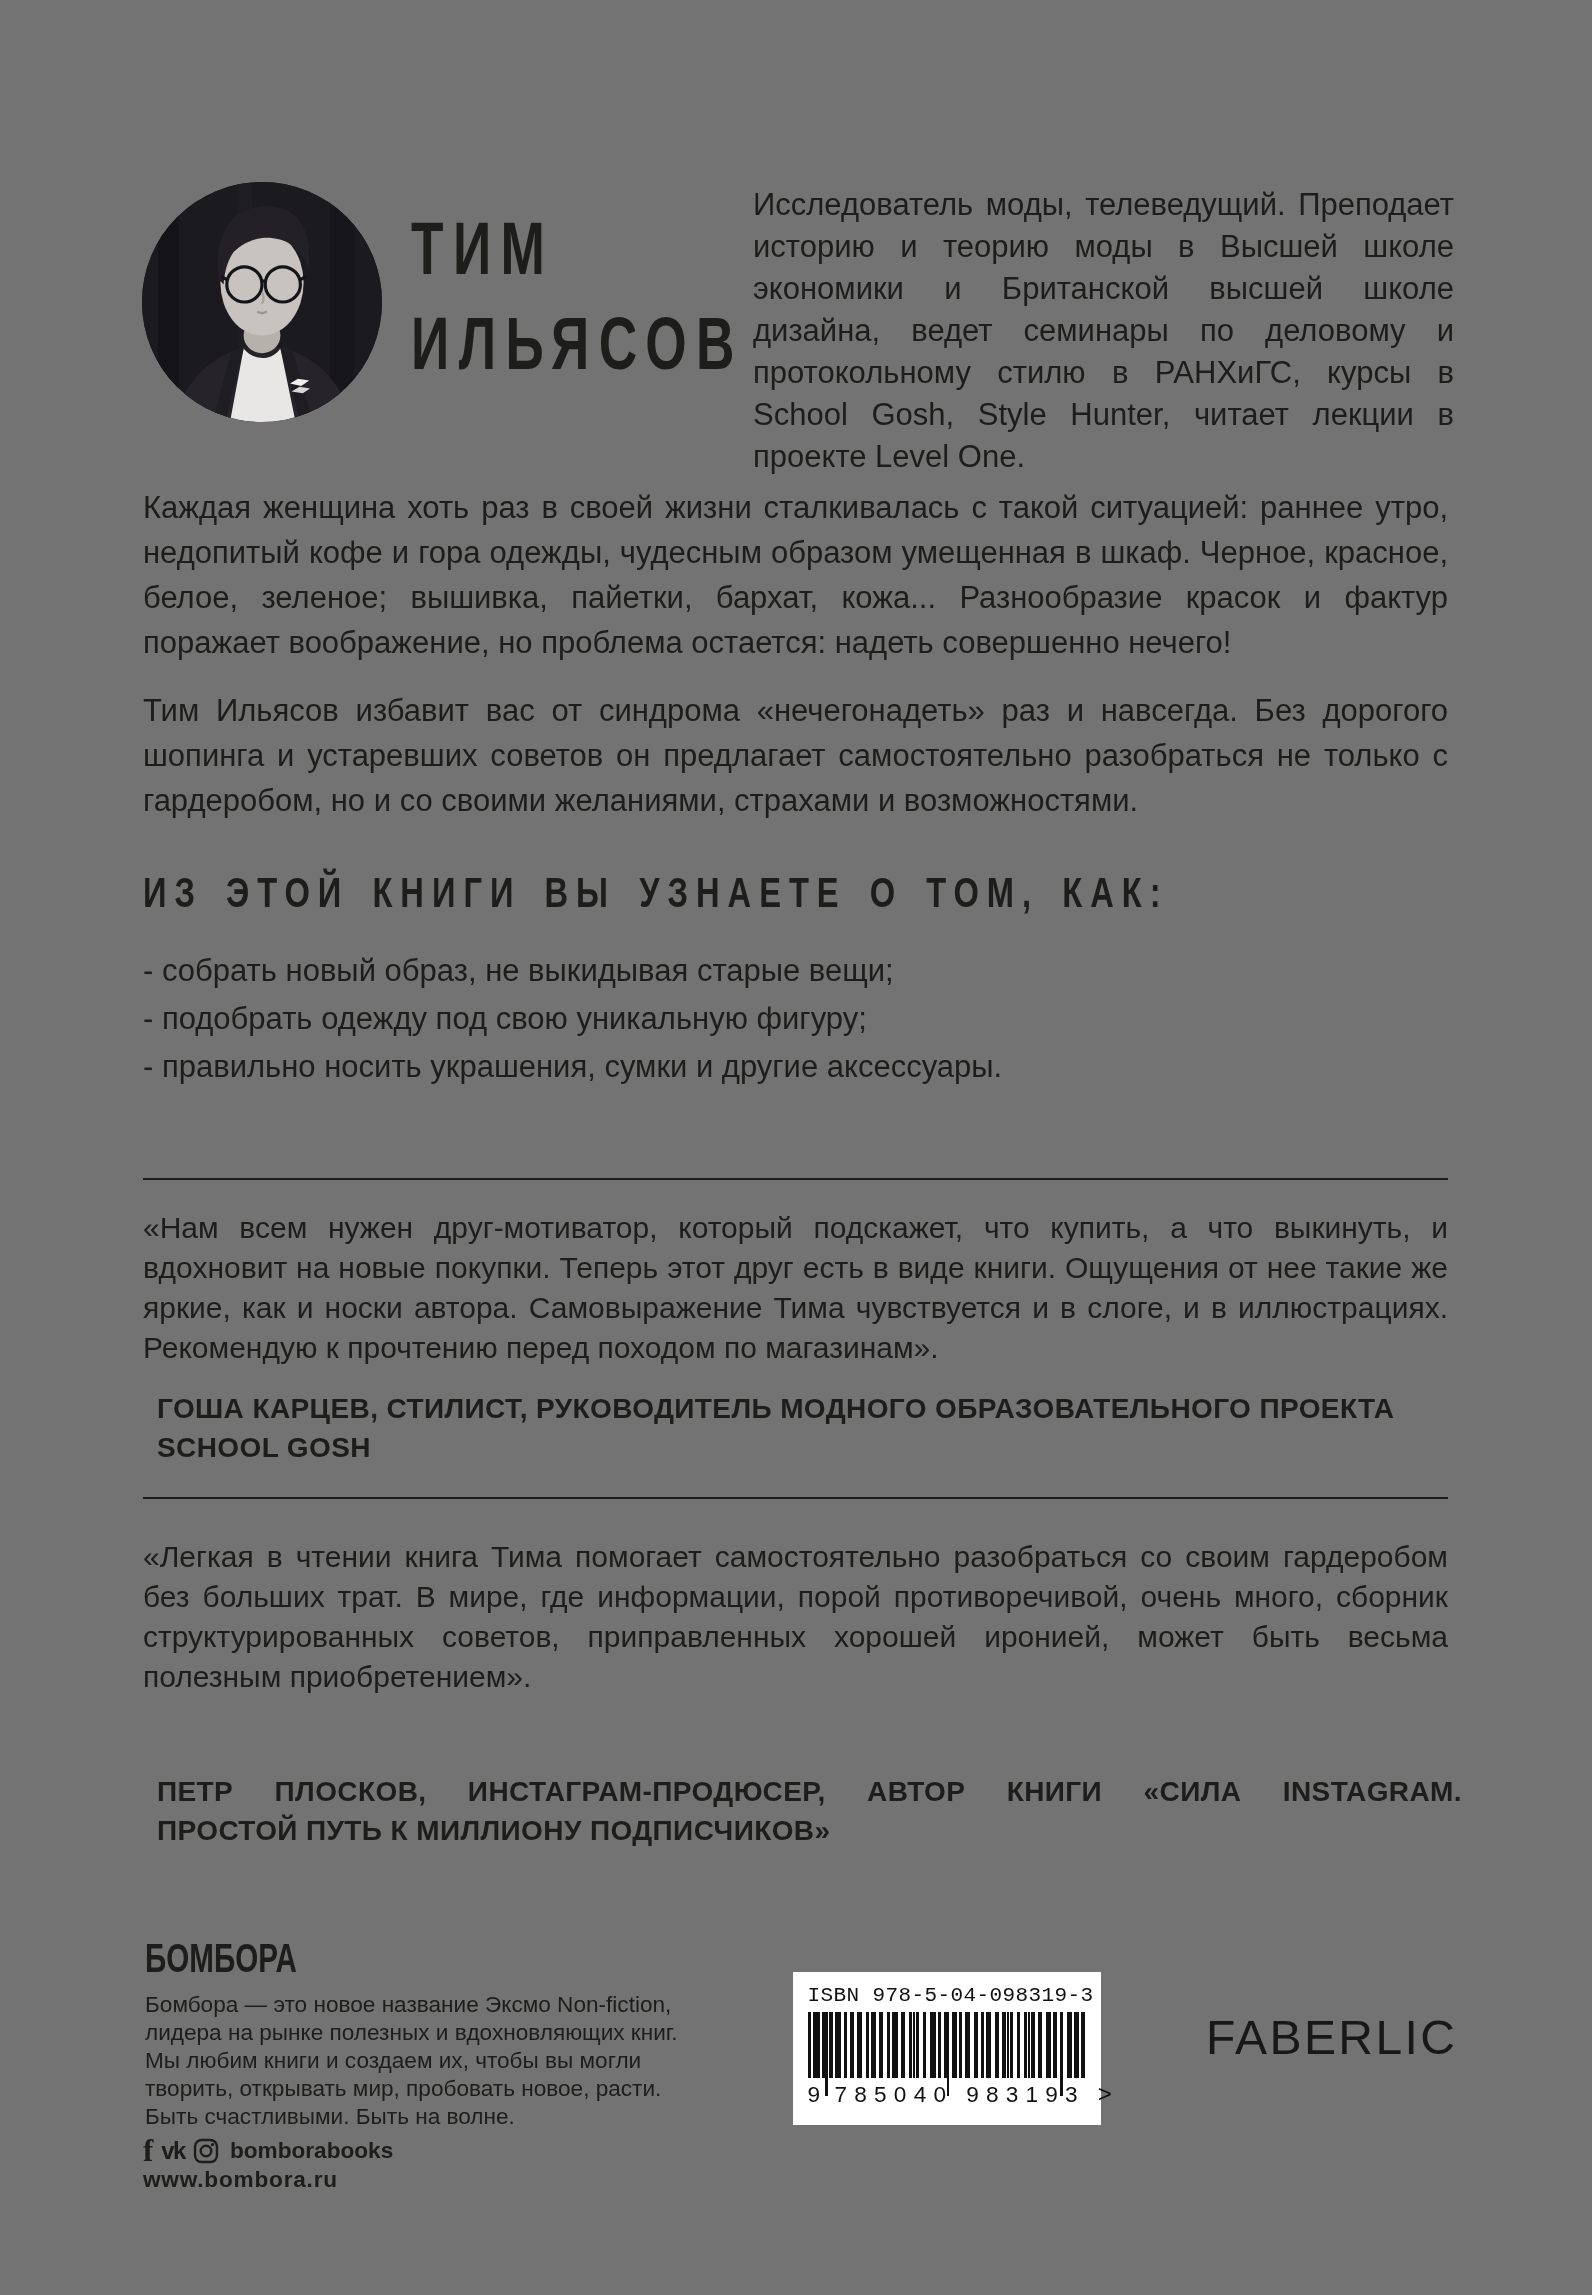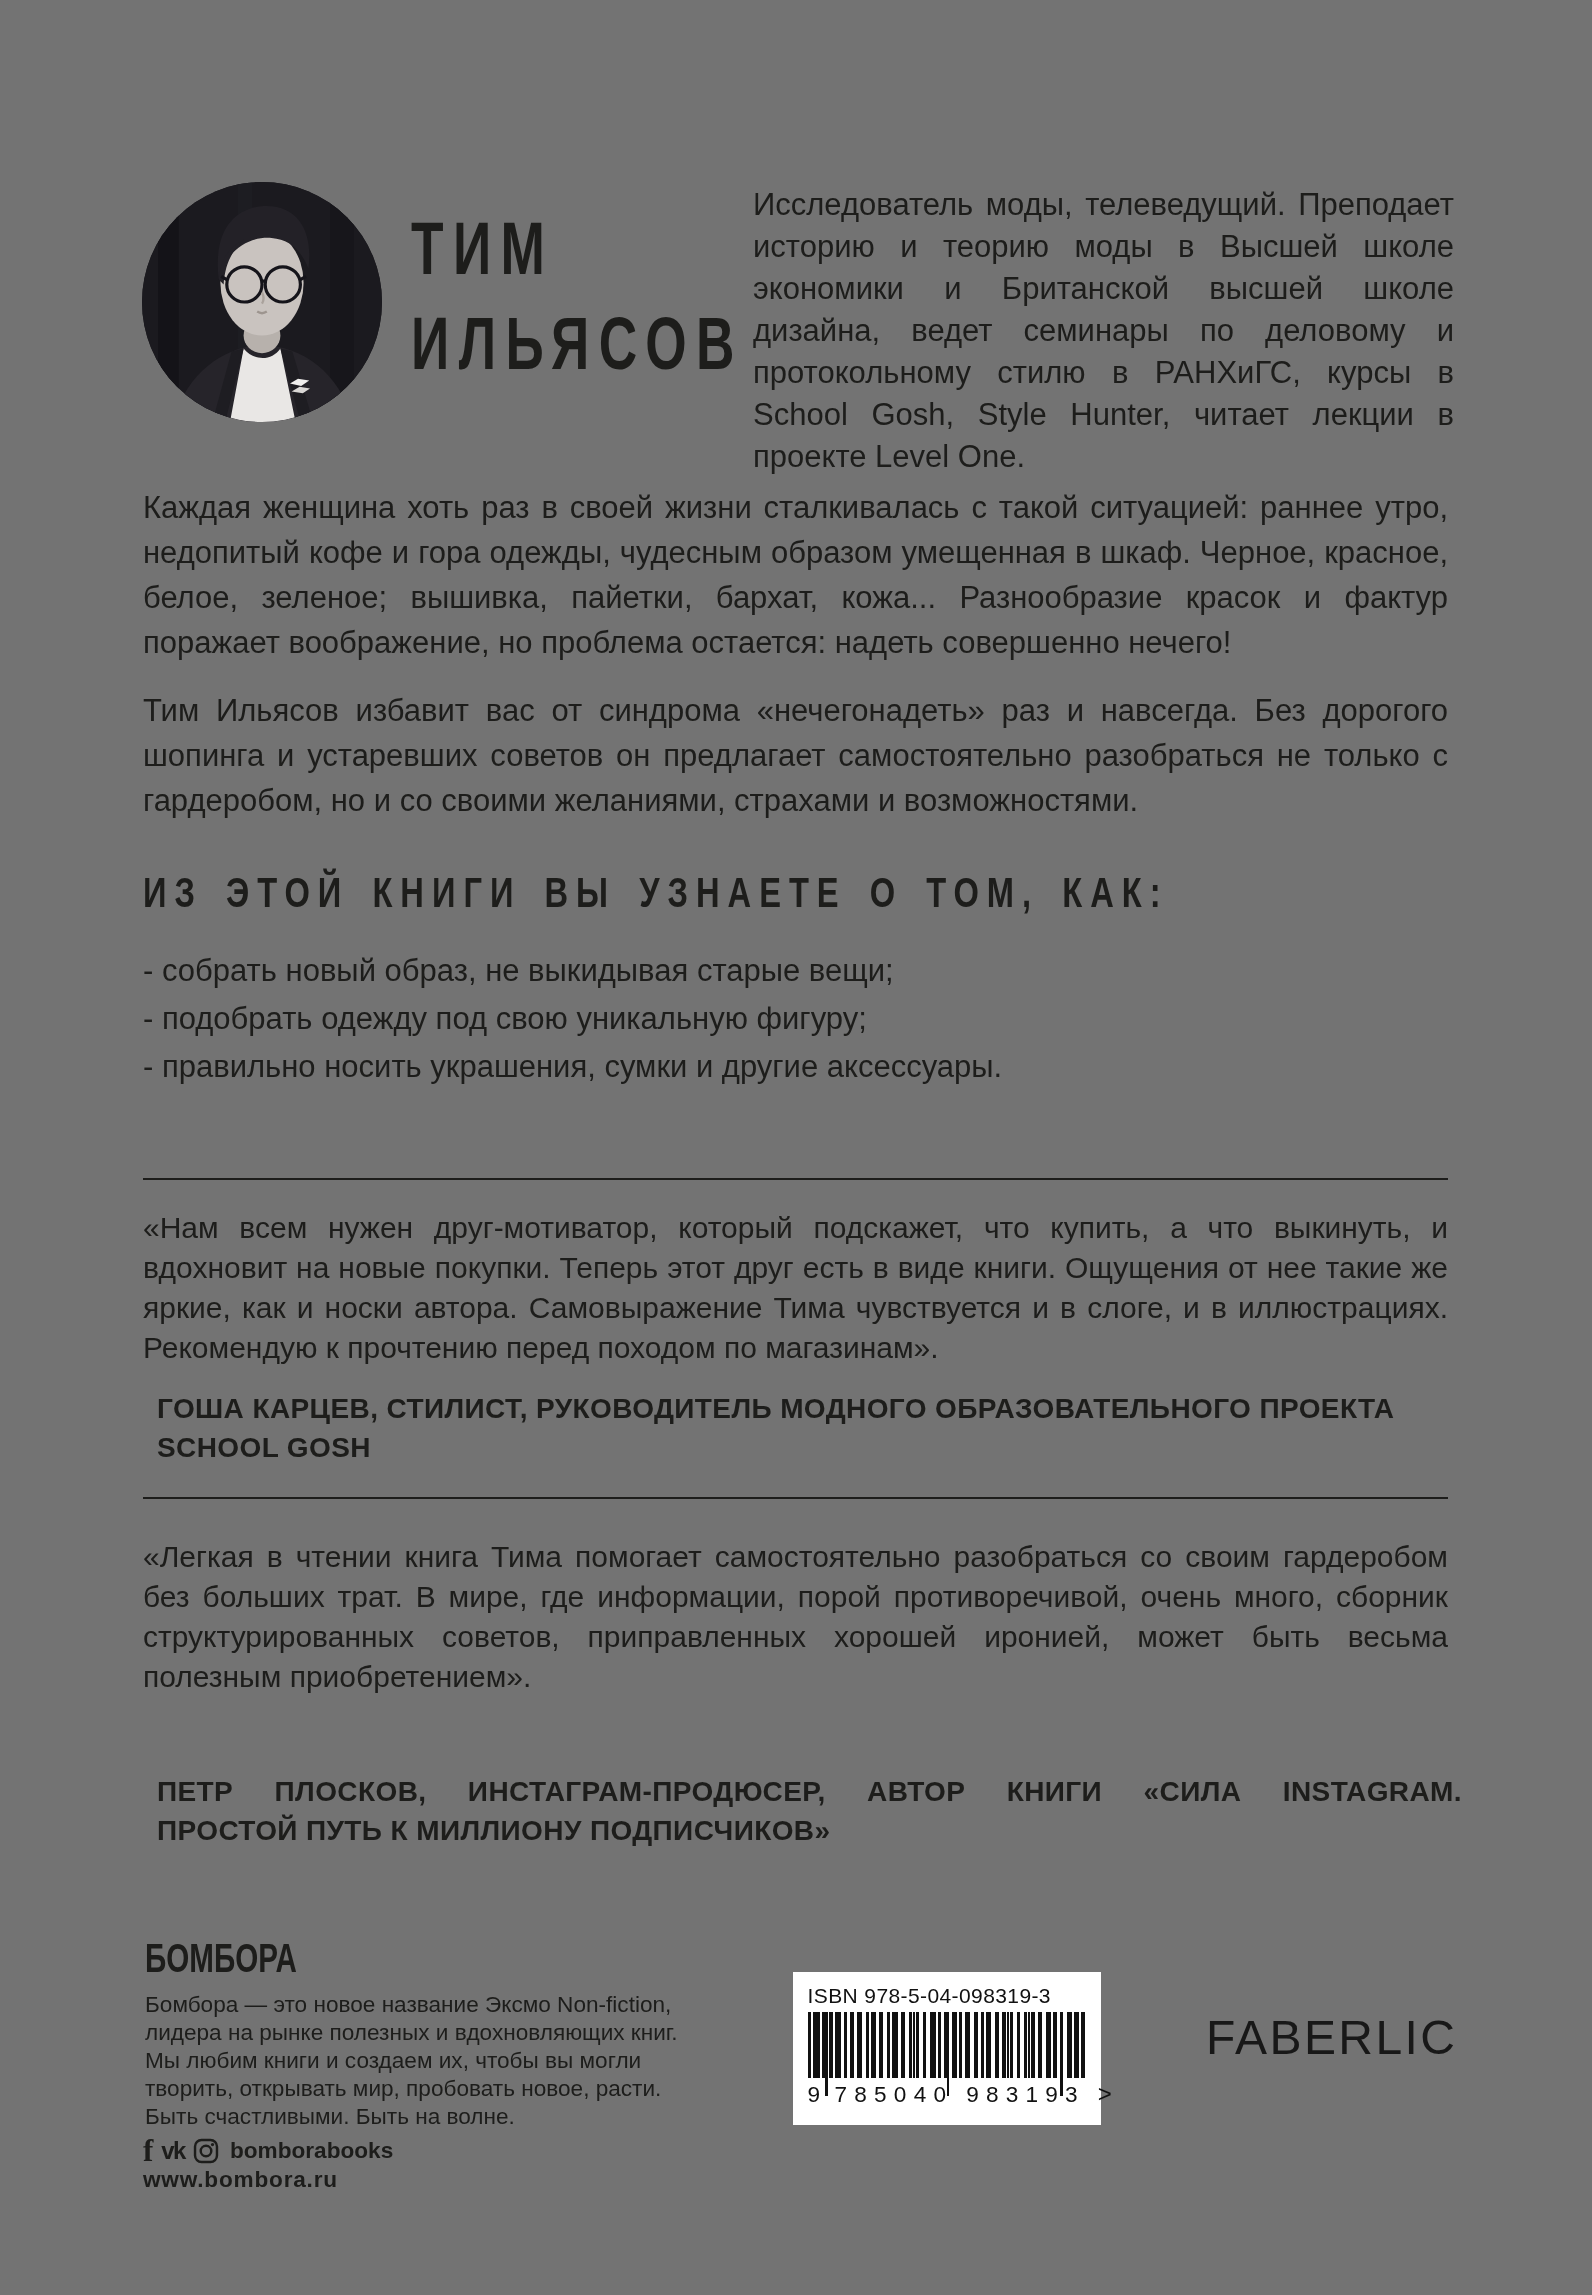--- a/index.html
+++ b/index.html
@@ -95,21 +95,21 @@
     position:absolute;left:143px;top:2167px;
     font-size:22.6px;font-weight:700;letter-spacing:0.8px;
   }
   
   .barcode-box{
     position:absolute;left:793px;top:1972px;width:308px;height:153px;
     background:#ffffff;box-sizing:border-box;padding:13px 14.5px 8px 14.5px;
   }
   .isbn-label{
     text-align:left;font-size:21px;line-height:22.6px;letter-spacing:0.4px;
-    color:#111111;white-space:nowrap;
+    color:#111111;white-space:nowrap;font-family:Liberation Mono, monospace;
   }
   .bars{
     position:relative;margin-top:4.8px;height:66px;
     background:
       repeating-linear-gradient(90deg,#111 0 3.2px,transparent 3.2px 7.2px),
       repeating-linear-gradient(90deg,#111 0 1.6px,transparent 1.6px 10.5px),
       repeating-linear-gradient(90deg,transparent 0 4.8px,#111 4.8px 7.2px,transparent 7.2px 22px);
   }
   .guard{position:absolute;top:0;width:2.4px;height:84px;background:#111;}
   .guard.gl{left:17.7px;}

